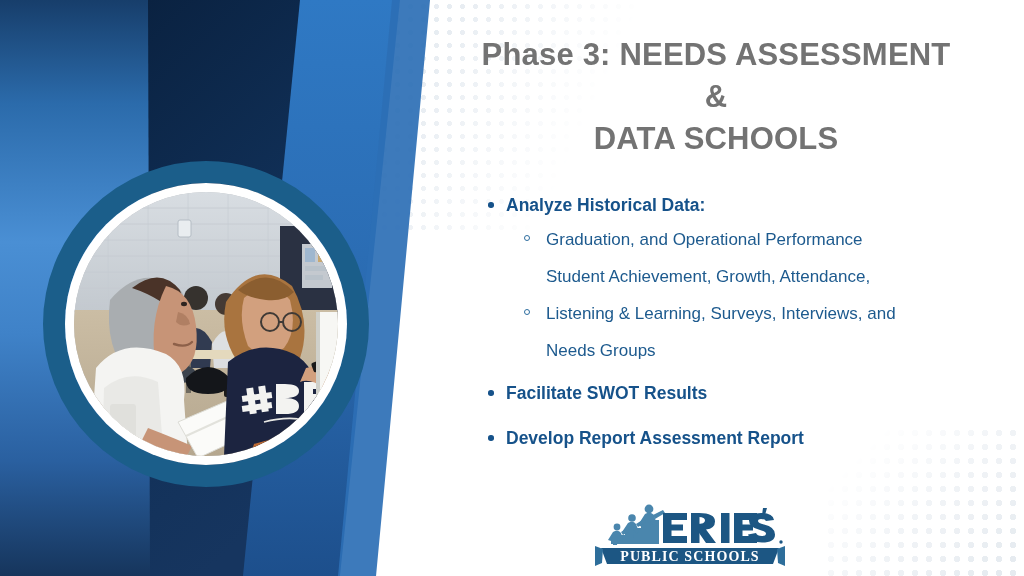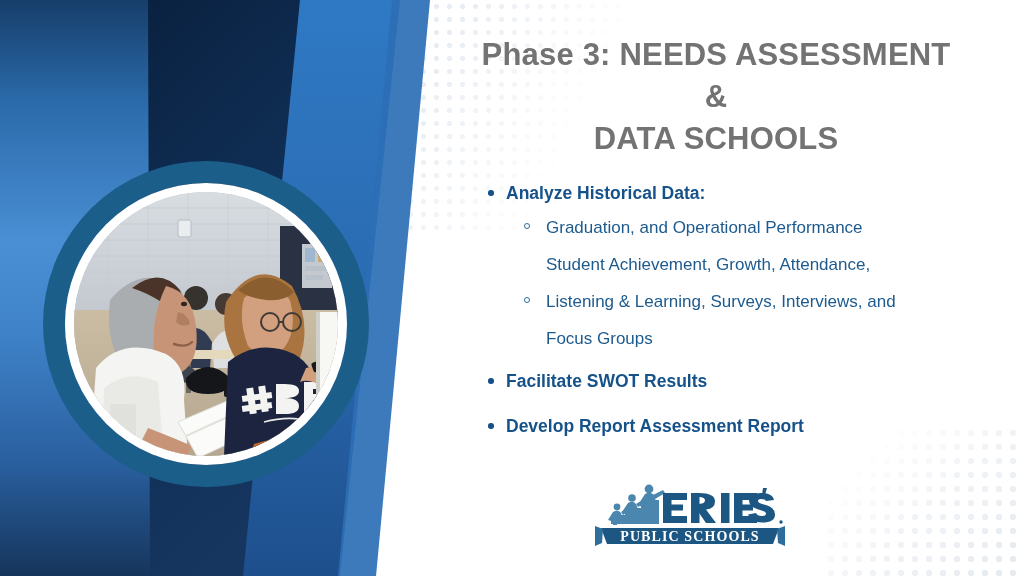--- a/index.html
+++ b/index.html
@@ -50,41 +50,42 @@
     font-size:31px;font-weight:bold;line-height:42px;
     letter-spacing:.2px;
   }
   #title .tline{display:block;white-space:nowrap;}
 
   #bullets{position:absolute;left:72px;top:178px;width:545px;}
   .b1{
     position:relative;padding-left:26px;
     color:#16528a;font-size:17.5px;font-weight:bold;line-height:30px;
     margin-bottom:1px;
+    margin-top:12px;
   }
   .b1 .bt{display:inline;}
   .b1 .bt-plain{font-weight:normal;}
   .b1::before{
     content:"";position:absolute;left:8px;top:12px;
     width:5.5px;height:5.5px;border-radius:50%;background:#16528a;
   }
   .b2{
     position:relative;padding-left:66px;
     color:#1d5a8e;font-size:17px;font-weight:normal;line-height:37px;
   }
   .b2::before{
     content:"";position:absolute;left:44px;top:14px;
     width:6px;height:6px;border-radius:50%;
     border:1.3px solid #2e6ea0;background:transparent;
     box-sizing:border-box;
   }
   .b2 .l2{display:block;}
 
   
-  #logo{position:absolute;left:595px;top:482px;width:190px;height:66px;}
+  #logo{position:absolute;left:595px;top:502px;width:190px;height:66px;}
   #logo svg{display:block;}
 </style>
 </head>
 <body>
 
 <div id="slide">
 
   <div class="dots" id="dots-top"></div>
   <div class="dots" id="dots-bottom"></div>
 
@@ -258,21 +259,21 @@
       <div class="b1">
         <span class="bt">Analyze Historical Data:</span><span class="bt bt-plain"></span>
       </div>
       <div class="b2">
         <span class="l2">Graduation, and Operational Performance</span>
         <span class="l2">Student Achievement, Growth, Attendance,</span>
       </div>
 
       <div class="b2">
         <span class="l2"> Listening &amp; Learning,  Surveys, Interviews, and</span>
-        <span class="l2">Focus Groups</span>
+        <span class="l2">Needs Groups</span>
       </div>
 
       <div class="b1" style="margin-top:9px;">
         <span class="bt">Facilitate SWOT Results</span>
       </div>
 
       <div class="b1" style="margin-top:15px;">
         <span class="bt">Develop Report Assessment Report</span>
       </div>
 

